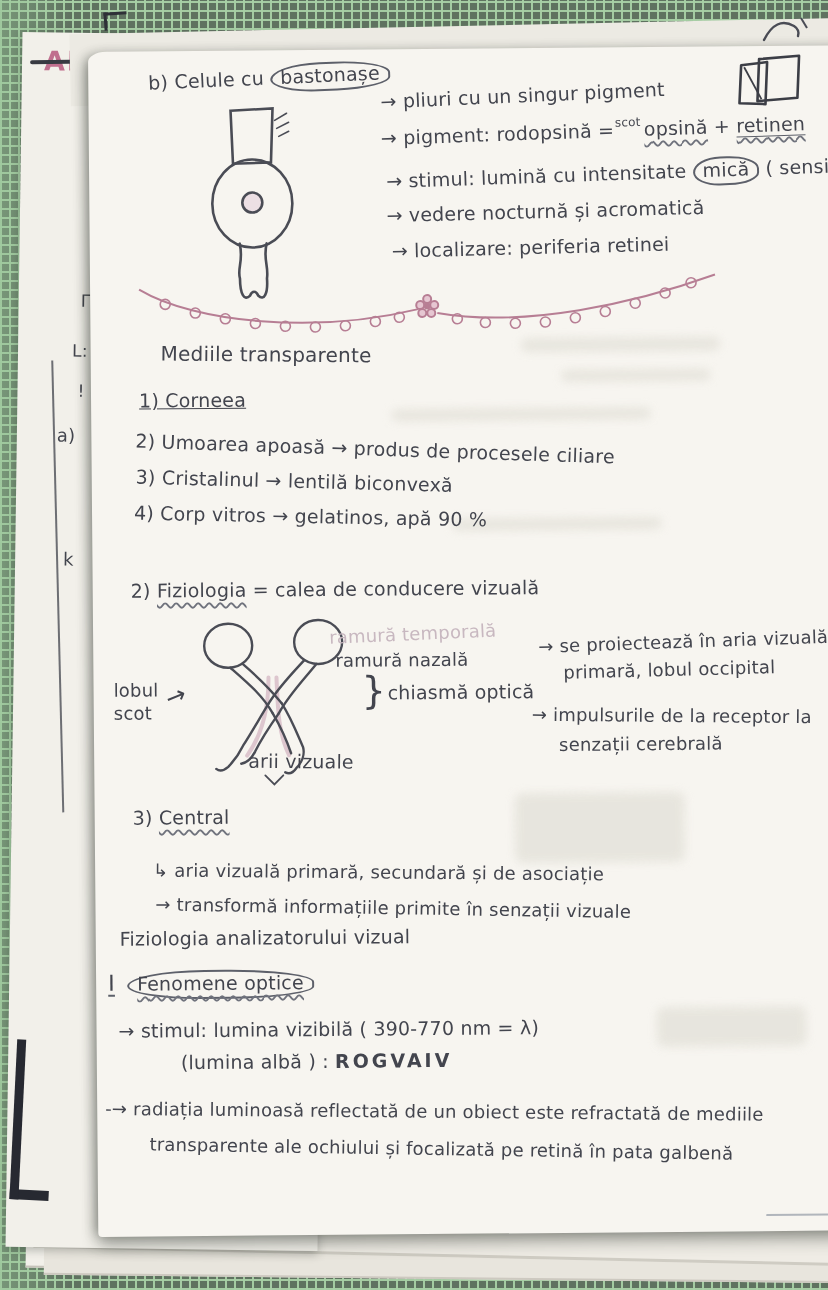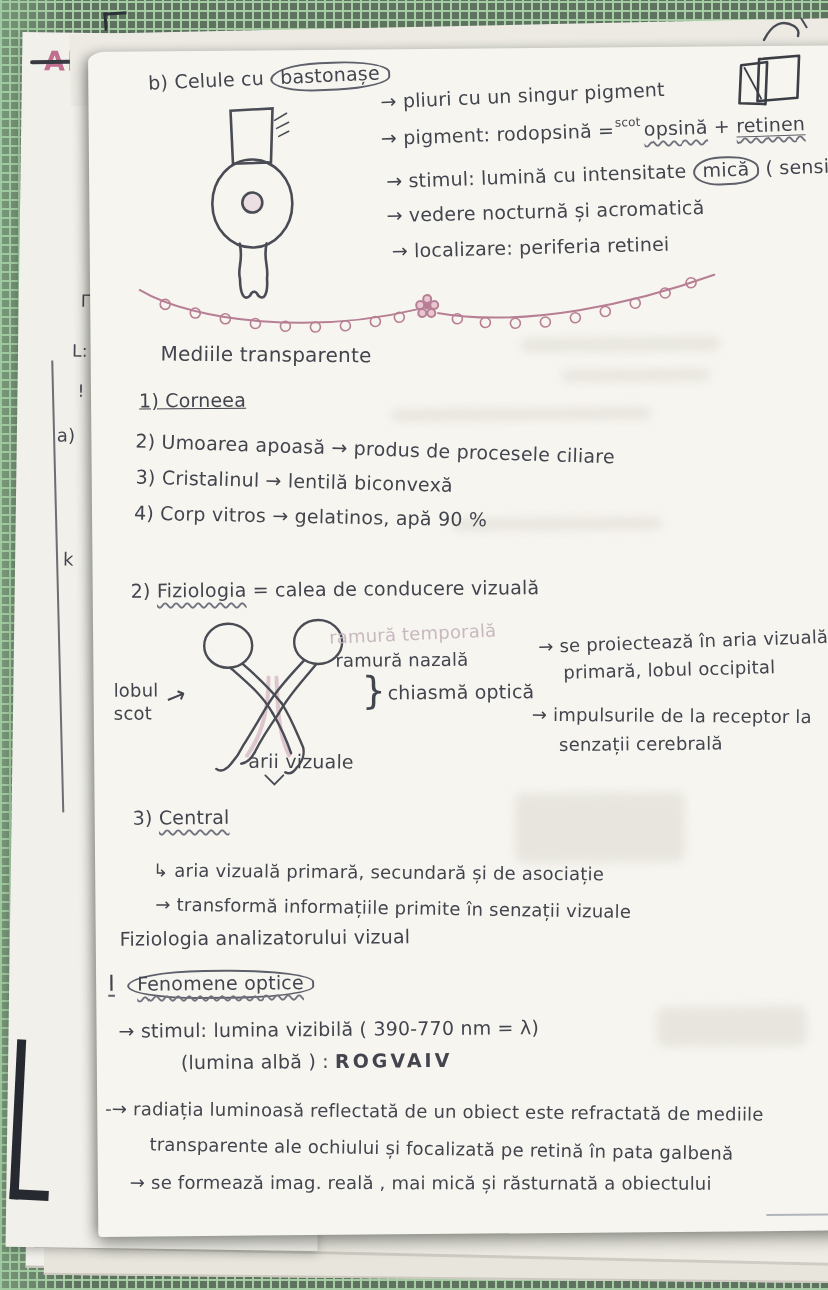--- a/index.html
+++ b/index.html
@@ -204,18 +204,17 @@
       <span class="ul" style="font-size:22px;">I</span>
       <span class="bubble wavy" style="margin-left:6px;">Fenomene optice</span>
     </div>
     <div class="hw" style="left:22px;top:968px;">→ stimul: lumina vizibilă ( 390-770 nm = λ)</div>
     <div class="hw" style="left:84px;top:1000px;">
       <span>(lumina albă ) :</span>
       <span style="letter-spacing:3px;font-weight:bold;">ROGVAIV</span>
     </div>
     <div class="hw sm" style="left:8px;top:1046px;transform:rotate(1deg);transform-origin:left;">-→ radiația luminoasă reflectată de un obiect este refractată de mediile</div>
     <div class="hw sm" style="left:52px;top:1082px;transform:rotate(1.4deg);transform-origin:left;">transparente ale ochiului și focalizată pe retină în pata galbenă</div>
-    <div class="hw sm" style="left:32px;top:1120px;transform:rotate(0.6deg);transform-origin:left;">→ se formează imag. reală , mai mică și răsturnată a obiectului</div>
 
     <div class="ruleline" style="left:668px;top:1168px;width:92px;"></div>
   </div>
 
 </div>
 
 </body></html>

